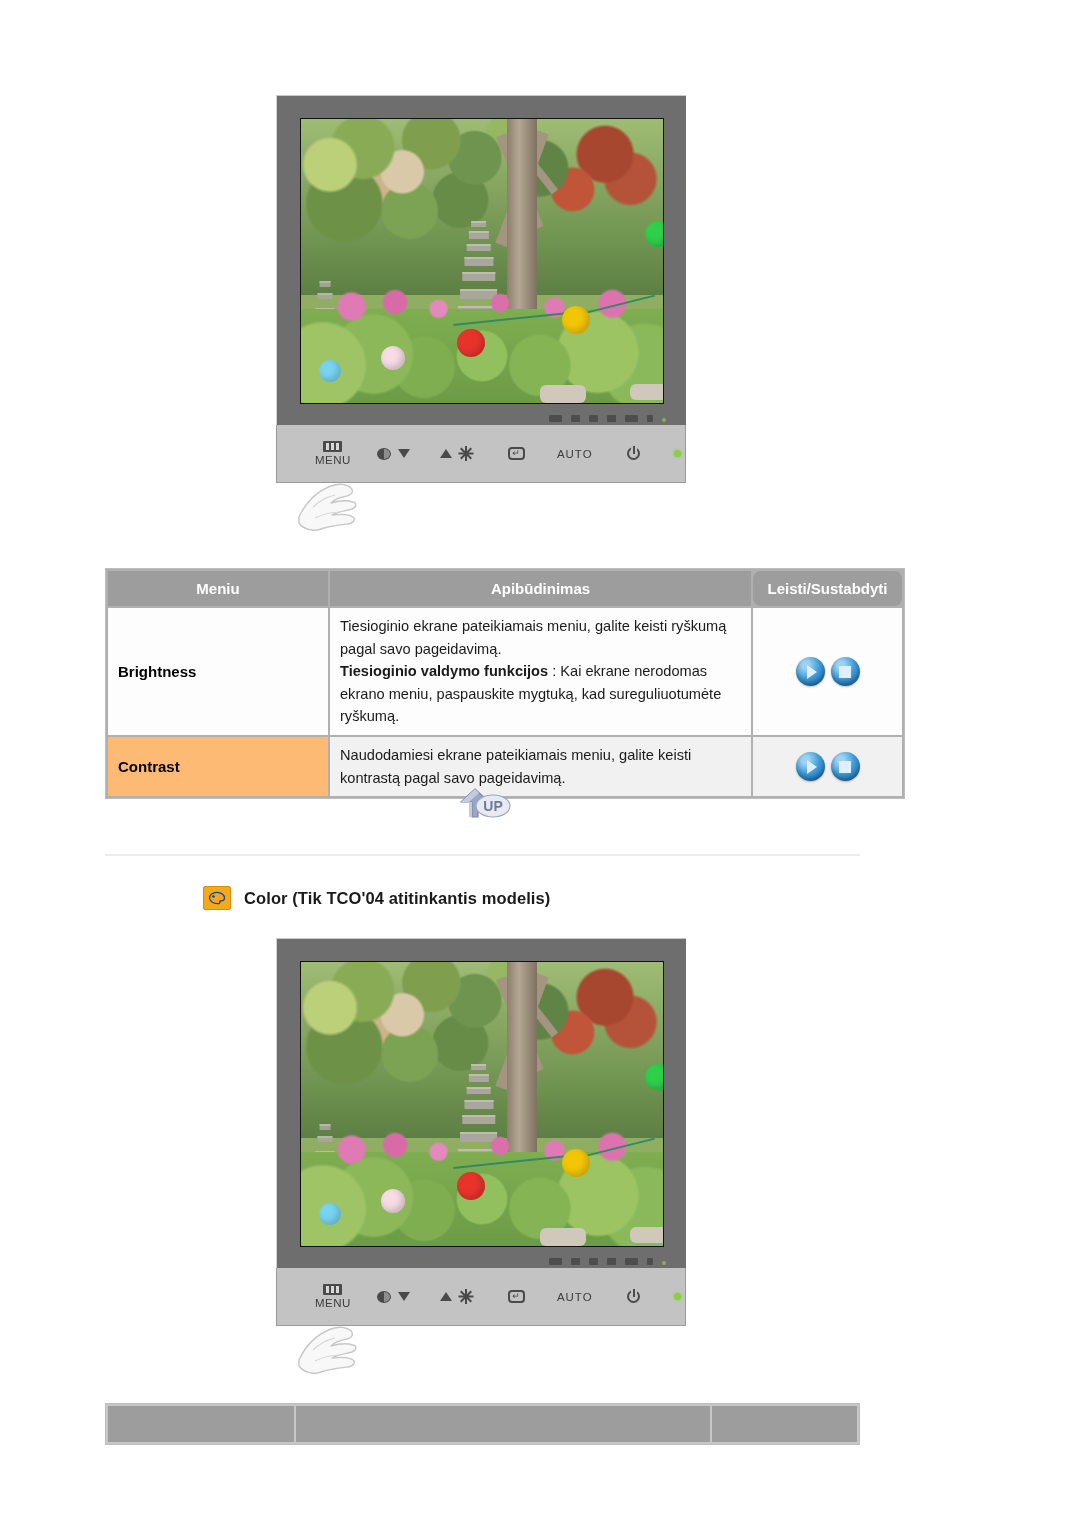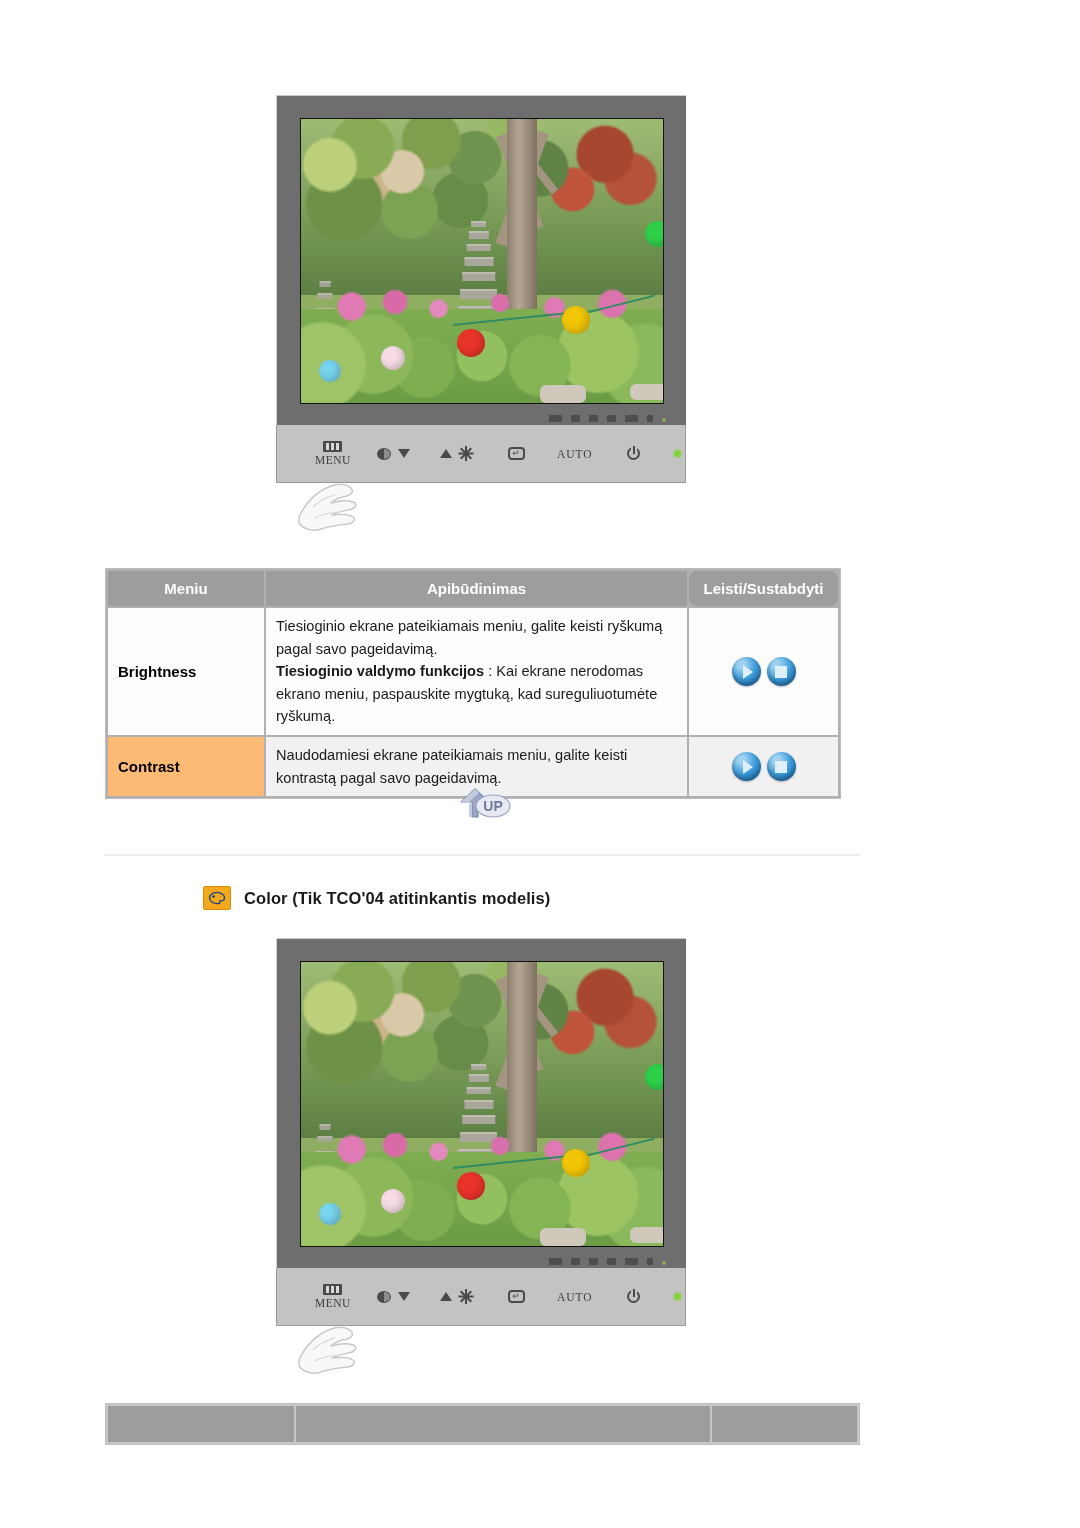--- a/index.html
+++ b/index.html
@@ -6,21 +6,21 @@
   html, body {
     margin: 0; padding: 0;
     background: #ffffff;
     width: 1080px; height: 1528px;
     font-family: "Liberation Sans", sans-serif;
     color: #000;
   }
   .page { position: relative; width: 1080px; height: 1528px; overflow: hidden; }
 
   
-  .monitor { position: absolute; width: 328px; font-family: Liberation Serif, serif; }
+  .monitor { position: absolute; width: 328px; }
   .monitor .bezel {
     width: 410px; height: 330px;
     background: #6e6e6e;
     border-top: 1px solid #c9c9c9;
     border-left: 1px solid #d2d2d2;
     padding: 22px 23px 0 23px;
     position: relative;
   }
   .monitor .screen {
     width: 364px; height: 286px;
@@ -303,21 +303,21 @@
         <path d="M22 34 C28 28, 36 24, 44 22" fill="none" stroke="#b5b5b5" stroke-width="1.1"></path>
         <path d="M24 45 C32 41, 42 39, 50 39" fill="none" stroke="#b5b5b5" stroke-width="1.1"></path>
       </svg>
     </div>
   </div>
 
   <div class="tbl-wrap" style="left:105px; top:568px;">
     <table class="spec">
       <thead>
         <tr>
-          <th style="width:156px;">Meniu</th>
+          <th style="width:220px;">Meniu</th>
           <th style="width:421px;margin-top:35px;">Apibūdinimas</th>
           <th style="width:149px;border-radius:8px;">Leisti/Sustabdyti</th>
         </tr>
       </thead>
       <tbody>
         <tr>
           <td class="menu-cell">Brightness</td>
           <td class="desc">
             <span>Tiesioginio ekrane pateikiamais meniu, galite keisti ryškumą pagal savo pageidavimą.</span><br>
             <b>Tiesioginio valdymo funkcijos</b><span> : Kai ekrane nerodomas ekrano meniu, paspauskite mygtuką, kad sureguliuotumėte ryškumą.</span>

